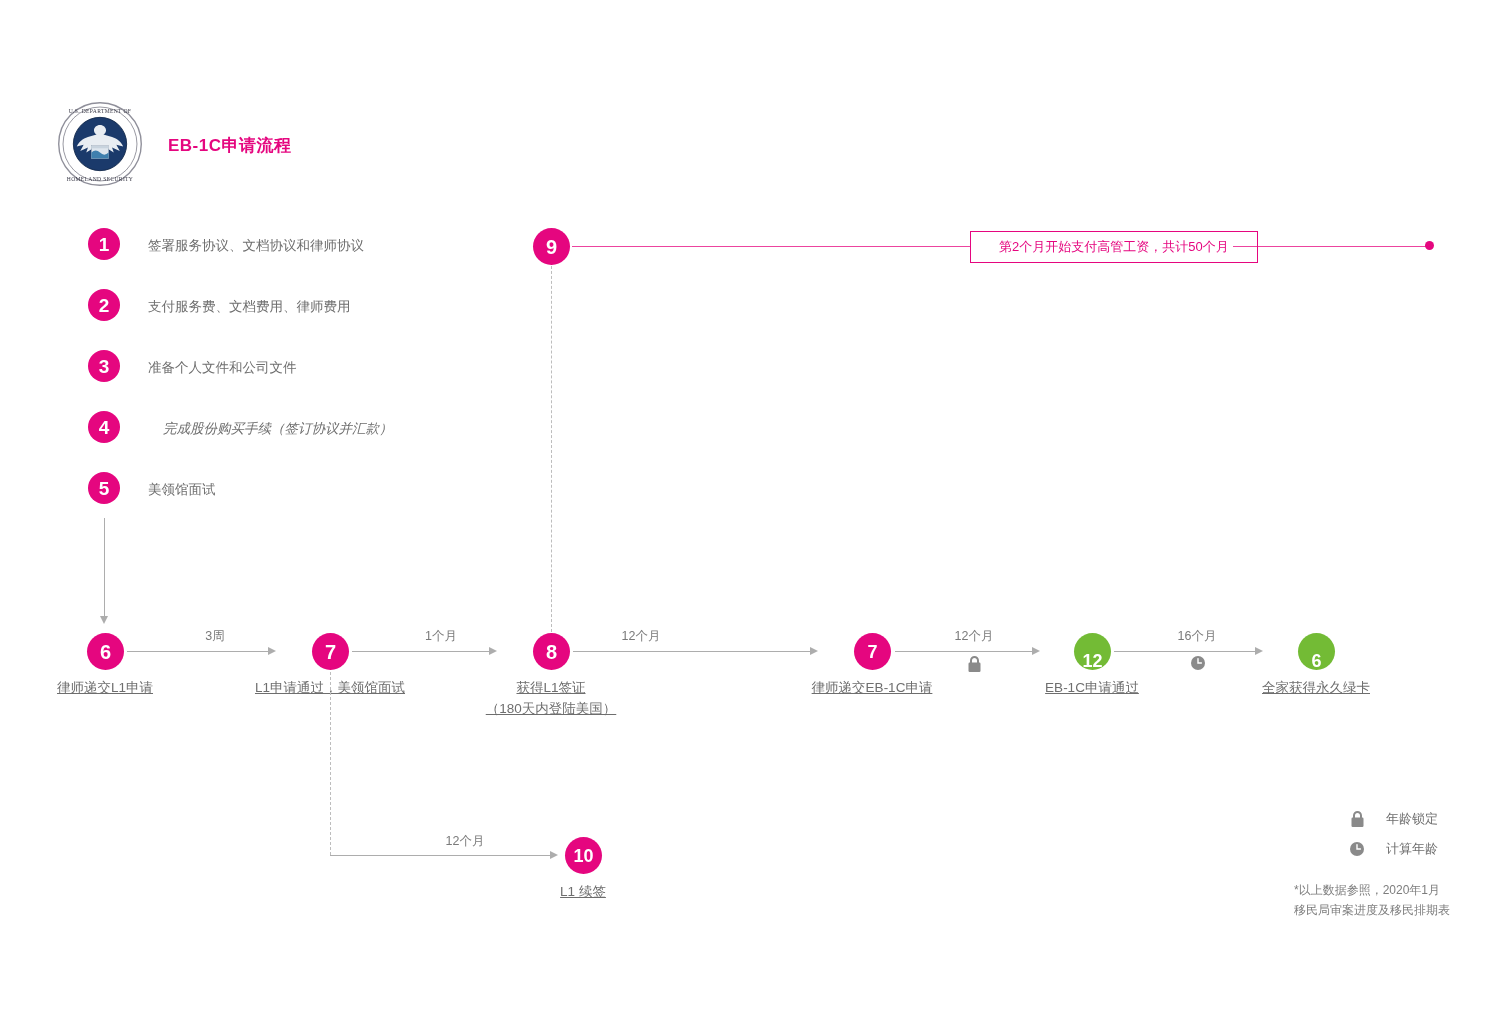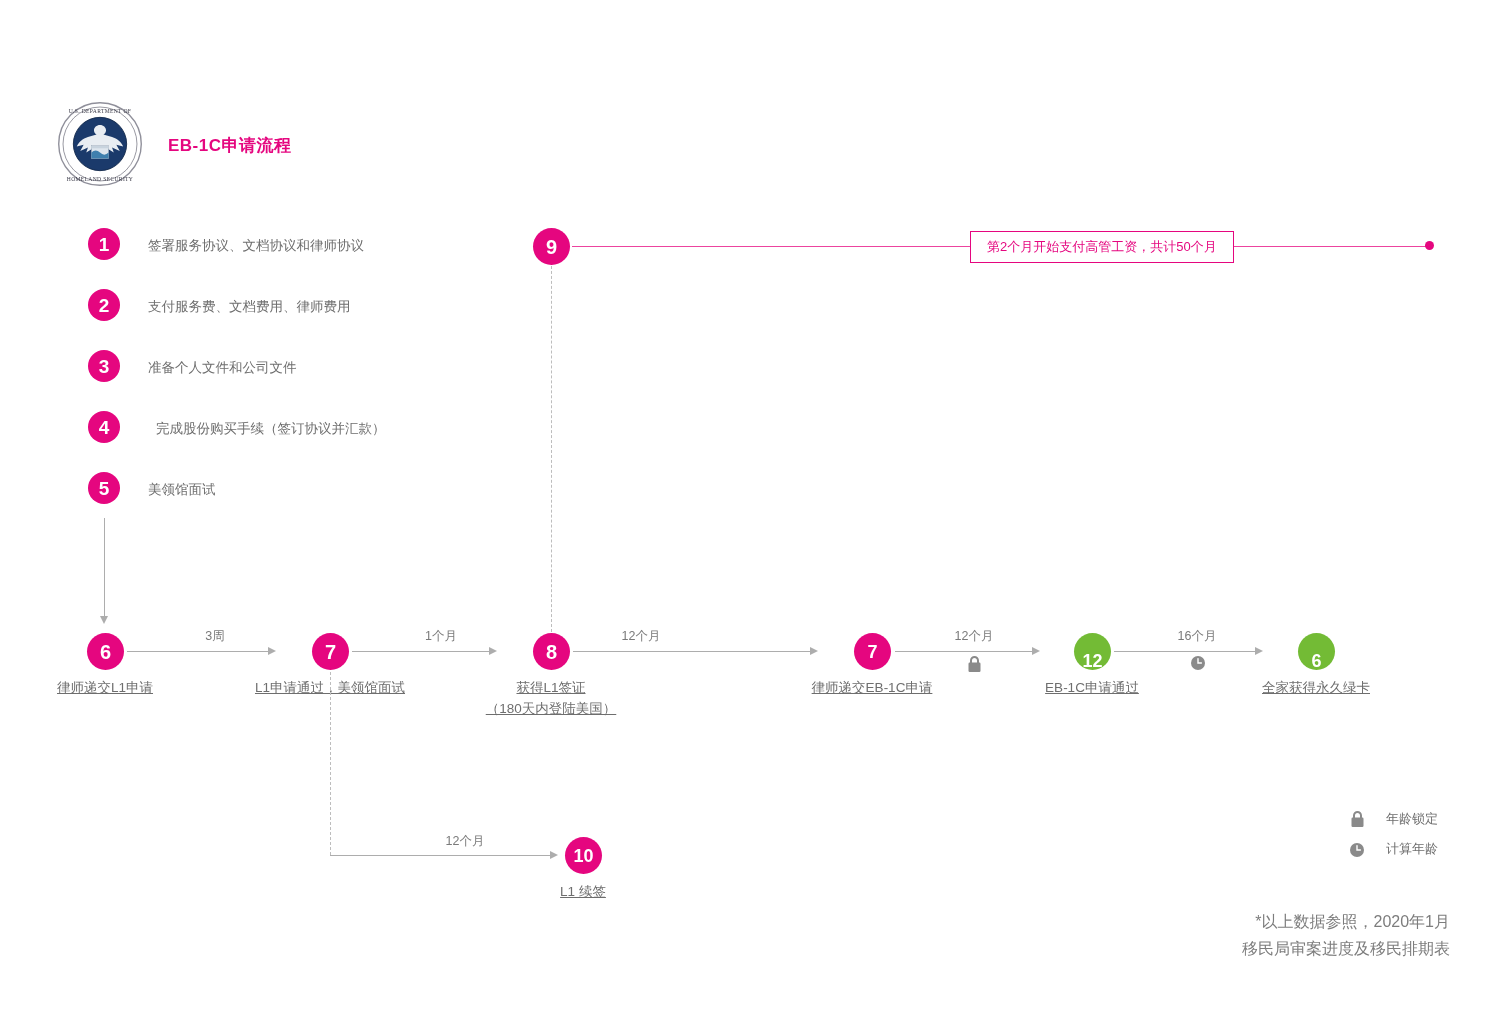--- a/index.html
+++ b/index.html
@@ -127,67 +127,65 @@
     height: 1px;
     background: #e5067f;
     opacity: 0.75;
   }
   #salary-box {
     position: absolute;
     border: 1px solid #e5067f;
     background: #ffffff;
     color: #e5067f;
     font-size: 13px;
-    padding: 6px 16px;
+    padding: 6px 28px;
     white-space: nowrap;
     box-sizing: border-box;
   }
   #salary-end-dot {
     position: absolute;
     width: 9px;
     height: 9px;
     border-radius: 50%;
     background: #e5067f;
   }
 
   
   #legend {
     position: absolute;
     left: 1348px;
     top: 810px;
   }
   .legend-row {
     display: flex;
-    align-items: flex-end;
+    align-items: center;
     margin-bottom: 12px;
   }
   .legend-icon {
     width: 18px;
     display: flex;
     justify-content: center;
   }
   .legend-text {
     font-size: 13px;
     color: #6e6e6e;
     margin-left: 20px;
     white-space: nowrap;
   }
 
   
   #footnote {
     position: absolute;
     left: 1450px;
     top: 880px;
     transform: translateX(-100%);
-    text-align: right;
-    font-size: 16px;
+    font-size: 12px;
     color: #7d7d7d;
     line-height: 1.7;
     white-space: nowrap;
-    margin-top: 28px;
   }
 
   .icon-gray { fill: #8a8a8a; }
 </style>
 </head>
 <body>
 
 <div id="canvas">
 
   <div id="header-seal">
@@ -218,21 +216,21 @@
   <div class="list-row-label" style="left:148px; top:298px;">支付服务费、文档费用、律师费用</div>
 
   <div class="node step-list pink" style="left:88px; top:350px;">
     <span>3</span>
   </div>
   <div class="list-row-label" style="left:148px; top:359px;">准备个人文件和公司文件</div>
 
   <div class="node step-list pink" style="left:88px; top:411px;">
     <span>4</span>
   </div>
-  <div class="list-row-label" style="left:156px; top:420px;">完成股份购买手续（签订协议并汇款）</div>
+  <div class="list-row-label" style="left:163px; top:420px;font-style:italic;">完成股份购买手续（签订协议并汇款）</div>
 
   <div class="node step-list pink" style="left:88px; top:472px;">
     <span>5</span>
   </div>
   <div class="list-row-label" style="left:148px; top:481px;">美领馆面试</div>
 
   <div class="vline-solid" style="left:104px; top:518px; height:100px;"></div>
   <div class="arrow-head-down" style="left:100px; top:616px;"></div>
 
   <div class="seg-line" style="left:127px; top:651px; width:142px;"></div>

